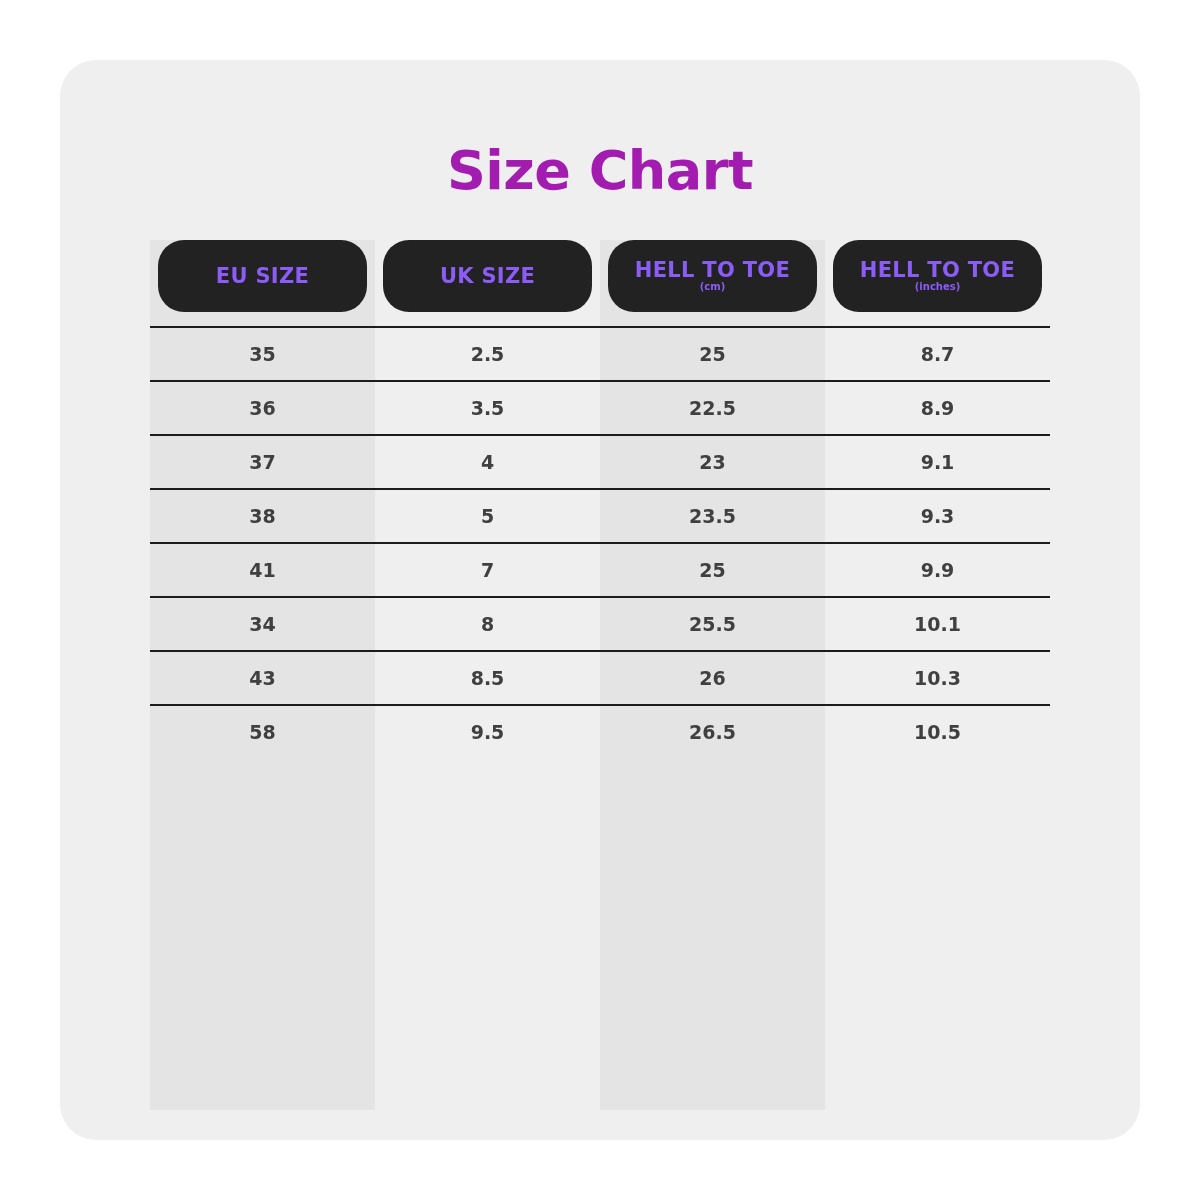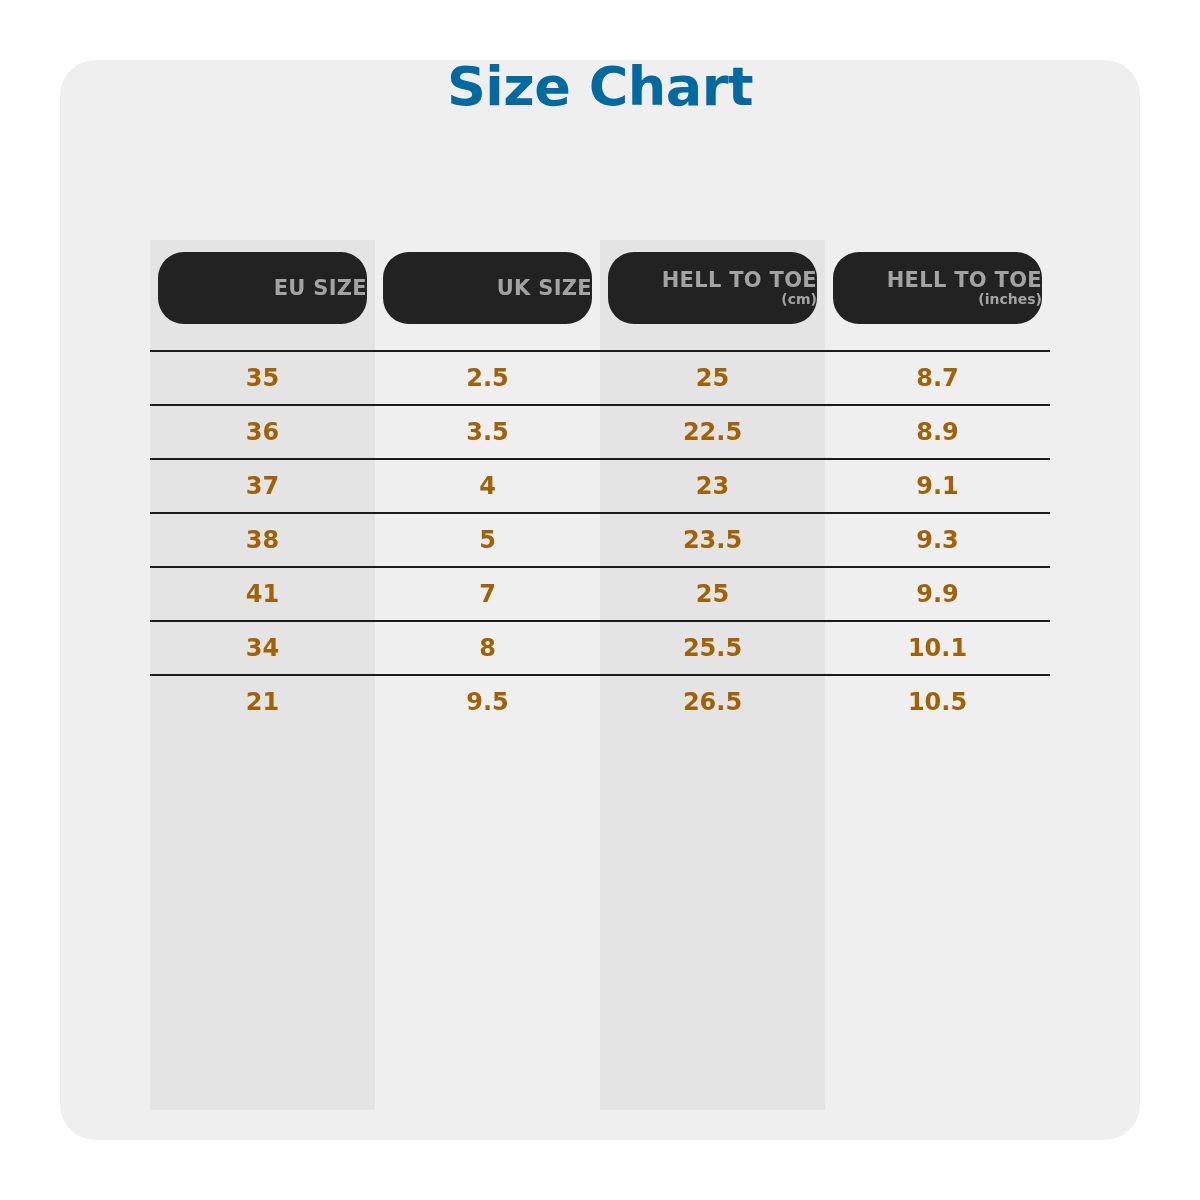--- a/index.html
+++ b/index.html
@@ -17,22 +17,23 @@
     width: 1080px;
     height: 1080px;
     background: #efefef;
     border-radius: 36px;
     box-sizing: border-box;
   }
   #title {
     text-align: center;
     font-size: 54px;
     font-weight: 700;
-    color: #0369a1;
+    color: #a21caf;
     letter-spacing: -0.5px;
+    padding-top: 84px;
     line-height: 1;
   }
   #table-wrap {
     position: absolute;
     left: 90px;
     top: 180px;
     width: 900px;
   }
   table {
     border-collapse: collapse;
@@ -43,45 +44,45 @@
     width: 25%;
     text-align: center;
   }
   
   thead th {
     padding: 0 0 14px 0;
     vertical-align: middle;
   }
   .pill {
     background: #222222;
-    color: #a3a3a3;
+    color: #8b5cf6;
     border-radius: 26px;
     height: 72px;
-    margin: 12px 8px;
+    margin: 0 8px;
     display: flex;
     flex-direction: column;
-    align-items: flex-end;
+    align-items: center;
     justify-content: center;
     font-weight: 700;
     line-height: 1.05;
   }
   .pill .main {
     font-size: 21px;
     letter-spacing: 0.3px;
     text-transform: uppercase;
   }
   .pill .sub {
-    font-size: 14px;
+    font-size: 10px;
     font-weight: 700;
     margin-top: 1px;
   }
   tbody td {
-    font-size: 24px;
-    font-weight: 700;
-    color: #a16207;
+    font-size: 19px;
+    font-weight: 700;
+    color: #404040;
     height: 52px;
     border-bottom: 2px solid #1c1c1c;
     padding: 0;
   }
   tbody tr:first-child td {
     border-top: 2px solid #1c1c1c;
   }
   tbody tr:last-child td {
     border-bottom: none;
   }
@@ -173,21 +174,27 @@
           <td>25</td>
           <td>9.9</td>
         </tr>
         <tr>
           <td>34</td>
           <td>8</td>
           <td>25.5</td>
           <td>10.1</td>
         </tr>
         <tr>
-          <td>21</td>
+          <td>43</td>
+          <td>8.5</td>
+          <td>26</td>
+          <td>10.3</td>
+        </tr>
+        <tr>
+          <td>58</td>
           <td>9.5</td>
           <td>26.5</td>
           <td>10.5</td>
         </tr>
       </tbody>
     </table>
   </div>
 </div>
 
 </body></html>

